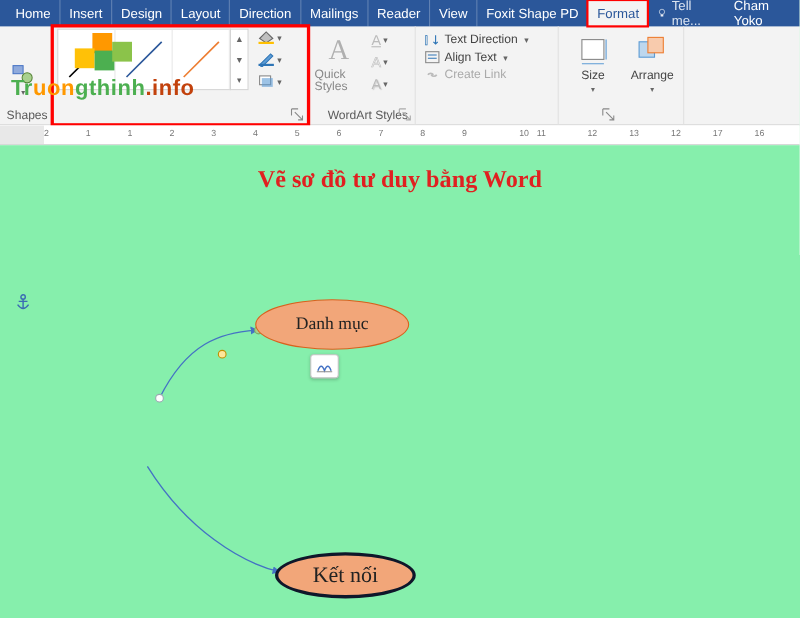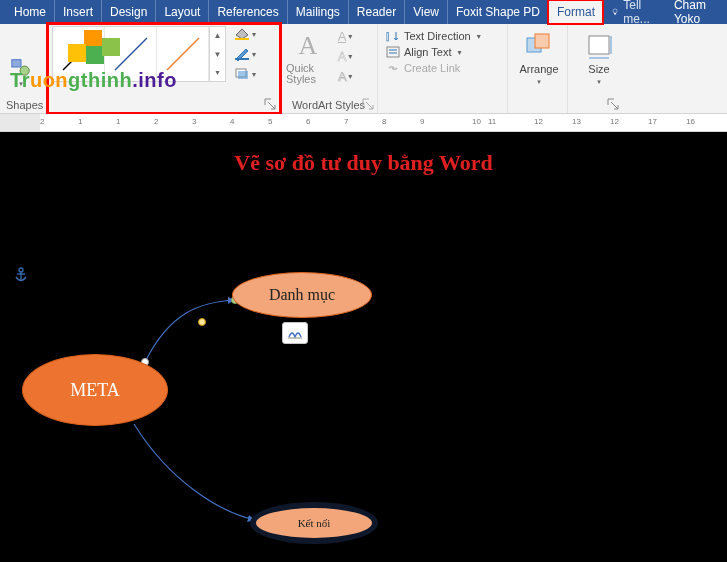--- a/index.html
+++ b/index.html
@@ -66,21 +66,21 @@
     align-items: stretch;
   }
   .group {
     border-right: 1px solid #e1e1e1;
     display: flex;
     flex-direction: column;
     padding: 4px 6px 2px 6px;
     position: relative;
   }
   .group-label {
-    text-align: center;
+    text-align: right;
     font-size: 11px;
     color: #5a5a5a;
     margin-top: auto;
     padding-top: 2px;
   }
   .dialog-launcher {
     position: absolute;
     right: 3px;
     bottom: 3px;
     width: 12px; height: 12px;
@@ -136,21 +136,21 @@
     pointer-events: none;
     font-weight: bold;
     z-index: 5;
     line-height: 1;
   }
   .wm-logo { position: relative; width: 54px; height: 40px; margin: 0 auto; }
   .wm-cube { position:absolute; width:18px; height:18px; }
   .wm-text { font-size: 20px; letter-spacing: 0.5px; }
   .wm-text .g { color: #4caf50; }
   .wm-text .o { color: #ff9800; }
-  .wm-text .gray { color: #4c1d95; }
+  .wm-text .gray { color: #c2410c; }
   
   .wa-btn { width: 44px; height: 60px; display:flex; flex-direction:column; align-items:center; justify-content:center; gap:2px; color:#888; }
   .wa-a { font-size: 26px; color: #b0b0b0; font-family: "Times New Roman", serif; }
   .wa-side { display:flex; flex-direction:column; gap:4px; margin-left:2px; }
   .wa-small { width:18px; height:16px; color:#bbb; display:flex; align-items:center; justify-content:center; font-size:13px; }
   
   .text-group-body { display:flex; flex-direction:column; gap:4px; padding:2px 2px; }
   .text-item { display:flex; align-items:center; gap:4px; color:#444; font-size:11px; }
   .text-item svg { width:14px; height:12px; }
   .tiny-chevron { font-size:8px; color:#666; margin-left:2px; }
@@ -170,21 +170,21 @@
   .ruler-inner {
     position:absolute;
     left:40px; right:0; top:0; bottom:0;
     background: linear-gradient(#fff,#fff);
   }
   .ruler-gray { position:absolute; left:0; top:0; bottom:0; width:40px; background:#e8e8e8; }
   .ruler-tick { position:absolute; top:3px; font-size:8px; color:#777; }
   
   .doc-area {
     position: relative;
-    background: #000000;
+    background: #86efac;
     height: 430px;
     overflow: hidden;
   }
   .doc-title {
     position:absolute;
     top: 18px; left:0; right:0;
     text-align:center;
     font-family: "Times New Roman", serif;
     font-size: 22px;
     font-weight: bold;
@@ -211,24 +211,24 @@
     border: 1px solid #d8621e;
     border-radius: 50%;
     display:flex; align-items:center; justify-content:center;
     color:#222; font-family:"Times New Roman",serif; font-size:16px;
   }
   .shape-ketnoi {
     position:absolute;
     left: 250px; top: 370px;
     width: 128px; height: 42px;
     background: #f2a679;
-    border: 6px solid #0f172a;
+    border: 3px solid #0f172a;
     border-radius: 50%;
     display:flex; align-items:center; justify-content:center;
-    color:#222; font-family:"Times New Roman",serif; font-size:11px;
+    color:#222; font-family:"Times New Roman",serif; font-size:20px;
   }
   .connector-svg {
     position:absolute; left:0; top:0; width:100%; height:100%;
     pointer-events:none;
   }
   .handle {
     position:absolute; width:8px; height:8px; background:#fff; border:1px solid #9aa7b0; border-radius:50%;
   }
   .handle.end { background:#a8d08d; border-color:#7fa85f; }
   .layout-options {
@@ -244,21 +244,21 @@
   .layout-options svg { width:16px; height:14px; }
 </style>
 </head>
 <body>
 
 <div class="tabs-bar">
   <div class="tab">Home</div>
   <div class="tab">Insert</div>
   <div class="tab">Design</div>
   <div class="tab">Layout</div>
-  <div class="tab">References</div>
+  <div class="tab">Direction</div>
   <div class="tab">Mailings</div>
   <div class="tab">Reader</div>
   <div class="tab">View</div>
   <div class="tab">Foxit Shape PD</div>
   <div class="tab active highlight">Format</div>
   <div class="tell-me">
     <svg class="bulb" viewBox="0 0 16 16">
         <circle cx="8" cy="6" r="4" fill="none" stroke="#fff" stroke-width="1"></circle>
         <rect x="6" y="10" width="4" height="3" fill="#fff"></rect>
       </svg>
@@ -397,44 +397,44 @@
       </div>
       <div class="text-item" style="color:#aaa;">
         <svg viewBox="0 0 14 12">
             <path d="M3 6 A3 3 0 0 1 8 6 M6 6 A3 3 0 0 0 11 6" stroke="#bbb" fill="none" stroke-width="1.5"></path>
           </svg>
         <span>Create Link</span>
       </div>
     </div>
   </div>
 
-  <div class="group" style="width:60px;">
-    <div class="big-btn">
-      <svg viewBox="0 0 28 28">
-          <rect x="2" y="6" width="14" height="14" fill="#bdd7ee" stroke="#5b9bd5"></rect>
-          <rect x="10" y="2" width="14" height="14" fill="#f8cbad" stroke="#ed7d31"></rect>
-        </svg>
-      <span>Arrange</span>
-      <span style="font-size:7px;color:#666">▾</span>
-    </div>
-  </div>
-
   <div class="group" style="width:54px;border-right:none;">
     <div class="big-btn">
       <svg viewBox="0 0 28 28">
           <rect x="4" y="4" width="20" height="18" fill="#fff" stroke="#888"></rect>
           <line x1="4" y1="26" x2="24" y2="26" stroke="#5b9bd5"></line>
           <line x1="26" y1="4" x2="26" y2="22" stroke="#5b9bd5"></line>
         </svg>
       <span>Size</span>
       <span style="font-size:7px;color:#666">▾</span>
     </div>
     <svg class="dialog-launcher" viewBox="0 0 12 12">
         <path d="M1 1 H7 M1 1 V7 M4 4 L11 11 M11 7 V11 H7" stroke="#888" stroke-width="1" fill="none"></path>
       </svg>
+  </div>
+
+  <div class="group" style="width:60px;">
+    <div class="big-btn">
+      <svg viewBox="0 0 28 28">
+          <rect x="2" y="6" width="14" height="14" fill="#bdd7ee" stroke="#5b9bd5"></rect>
+          <rect x="10" y="2" width="14" height="14" fill="#f8cbad" stroke="#ed7d31"></rect>
+        </svg>
+      <span>Arrange</span>
+      <span style="font-size:7px;color:#666">▾</span>
+    </div>
   </div>
 </div>
 
 <div class="ruler">
   <div class="ruler-gray"></div>
   <div class="ruler-inner" id="ruler-inner">
       <span class="ruler-tick" style="left: 0px;">2</span>
       <span class="ruler-tick" style="left: 38px;">1</span>
       <span class="ruler-tick" style="left: 76px;">1</span>
       <span class="ruler-tick" style="left: 114px;">2</span>
@@ -472,23 +472,20 @@
       </marker>
     </defs>
     <path d="M145 230 C 170 180, 200 170, 235 168" fill="none" stroke="#4472c4" stroke-width="1.2" marker-end="url(#arr)"></path>
     <path d="M134 292 C 170 350, 220 380, 255 388" fill="none" stroke="#4472c4" stroke-width="1.2" marker-end="url(#arr)"></path>
   </svg>
 
   <div class="handle" style="left:141px; top:226px;"></div>
   <div class="handle" style="left:198px; top:186px; background:#ffe699; border-color:#bf9000;"></div>
   <div class="handle end" style="left:231px; top:164px;"></div>
 
-  <div class="shape-meta">
-    <span>META</span>
-  </div>
   <div class="shape-danhmuc">
     <span>Danh mục</span>
   </div>
   <div class="shape-ketnoi">
     <span>Kết nối</span>
   </div>
 
   <div class="layout-options">
     <svg viewBox="0 0 16 14">
         <path d="M2 11 Q5 3 8 11 Q11 3 14 11" fill="none" stroke="#4472c4" stroke-width="1.3"></path>

